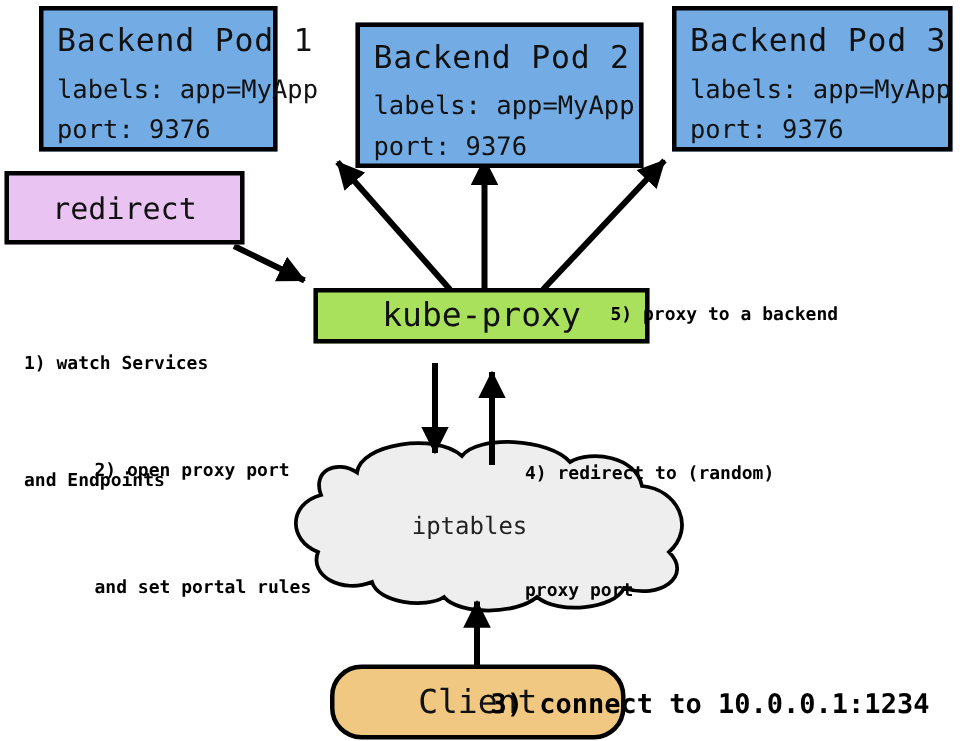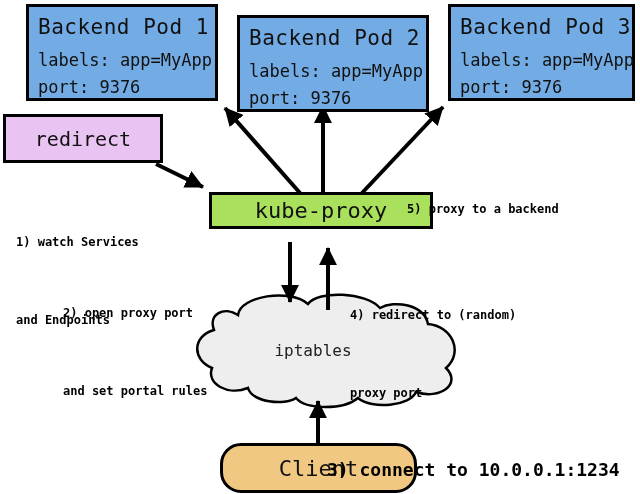--- a/index.html
+++ b/index.html
@@ -14,21 +14,21 @@
   * { margin:0; padding:0; box-sizing:border-box; }
   body { font-family:"DejaVu Sans Mono","Liberation Mono",monospace; background:var(--background); }
   .canvas {
     position:relative; width:640px; height:494px;
     background:var(--background); overflow:hidden;
   }
   .canvas svg.layer { position:absolute; left:0; top:0; }
 
   .box { position:absolute; border:3px solid var(--line-color); color:#111; }
 
-  .pod { width:192px; height:97px; background:var(--pod-fill); padding:6px 0 0 9px; }
+  .pod { width:159px; height:97px; background:var(--pod-fill); padding:6px 0 0 9px; }
   .pod-title { font-size:21px; letter-spacing:0.5px; margin:2px 0 8px; white-space:nowrap; }
   .pod-line  { font-size:17px; line-height:27px; white-space:nowrap; }
 
   .center-box { display:flex; align-items:center; justify-content:center; white-space:nowrap; }
   .apiserver { left:3px; top:114px; width:160px; height:49px; background:var(--apiserver-fill); font-size:20px; }
   .kube-proxy { left:209px; top:192px; width:224px; height:37px; background:var(--kube-proxy-fill); font-size:22px; }
   .client { left:220px; top:443px; width:197px; height:50px; background:var(--client-fill); font-size:22px;border-radius:21px; }
 
   .step {
     position:absolute; font-weight:bold; font-size:12px; line-height:26px;

